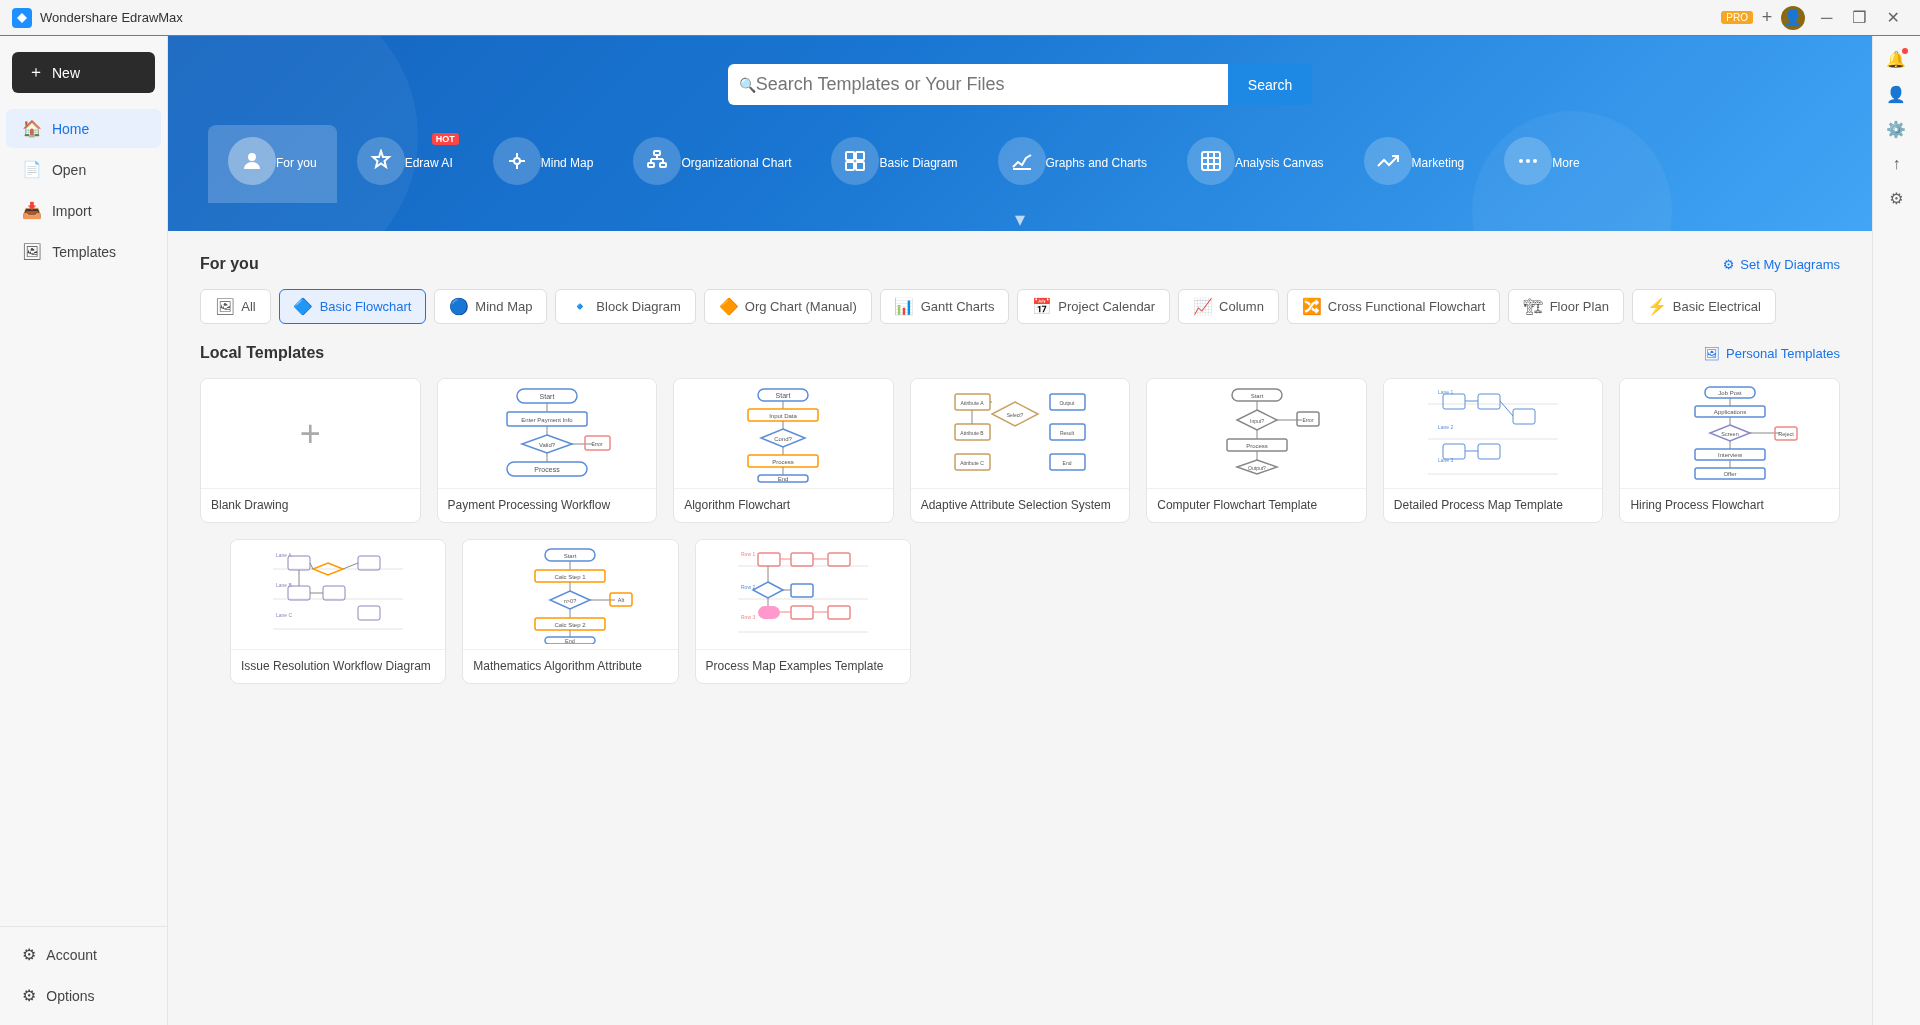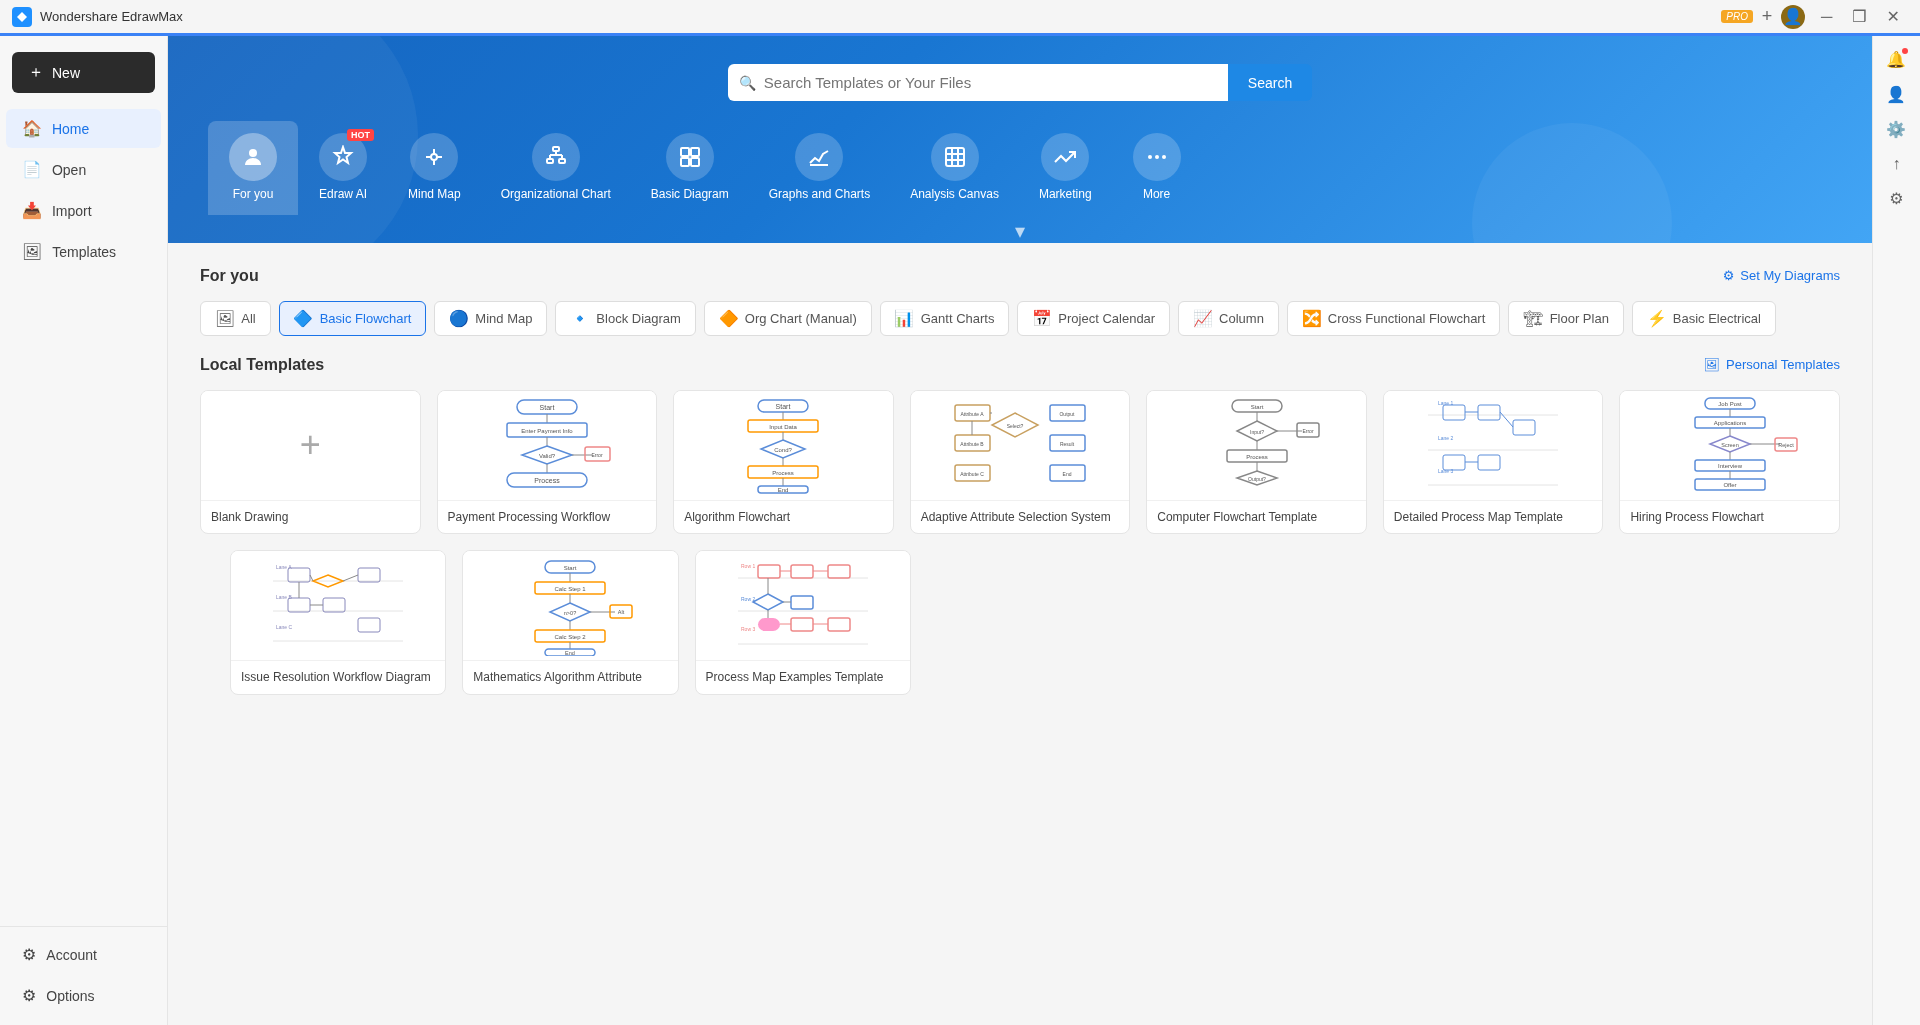--- a/index.html
+++ b/index.html
@@ -1,23 +1,23 @@
 <!DOCTYPE html>
 <html><head>
   <meta charset="utf-8">
   <style>
     * { box-sizing: border-box; margin: 0; padding: 0; }
     body { font-family: -apple-system, BlinkMacSystemFont, 'Segoe UI', sans-serif; background: #f0f0f0; width: 1920px; height: 1025px; overflow: hidden; display: flex; flex-direction: column; }
 
     
-    .titlebar { height: 36px; background: #f5f5f5; display: flex; align-items: center; padding: 15px 12px; border-bottom: 3px solid #3b82f6; }
+    .titlebar { height: 36px; background: #f5f5f5; display: flex; align-items: center; padding: 15px 12px; border-bottom: 1px solid #3b82f6; }
     .titlebar-logo { width: 20px; height: 20px; background: #1e90ff; border-radius: 4px; margin-right: 8px; display: flex; align-items: center; justify-content: center; }
     .titlebar-logo svg { width: 14px; height: 14px; fill: white; }
     .titlebar-title { font-size: 13px; color: #333; flex: 1; }
-    .titlebar-pro { background: #f5a623; color: white; font-size: 10px; padding: 1px 5px; border-radius: 3px; margin-left: 6px; font-style: italic; }
+    .titlebar-pro { background: #f5a623; color: white; font-size: 10px; padding: 1px 5px; border-radius: 3px; margin-left: 6px; }
     .titlebar-add { width: 28px; height: 28px; border: none; background: none; cursor: pointer; font-size: 18px; color: #666; display: flex; align-items: center; justify-content: center; }
     .titlebar-minimize { background: none; border: none; color: #666; font-size: 16px; cursor: pointer; padding: 0 8px; }
     .titlebar-restore { background: none; border: none; color: #666; font-size: 16px; cursor: pointer; padding: 0 8px; }
     .titlebar-close { background: none; border: none; color: #666; font-size: 16px; cursor: pointer; padding: 0 8px; }
     .titlebar-avatar { width: 24px; height: 24px; border-radius: 50%; background: #8b6914; margin-right: 4px; overflow: hidden; display: flex; align-items: center; justify-content: center; }
 
     
     .app-body { display: flex; flex: 1; overflow: hidden; }
 
     
@@ -34,21 +34,21 @@
 
     
     .hero { background: linear-gradient(135deg, #1565c0 0%, #1976d2 40%, #42a5f5 100%); padding: 28px 40px 0; position: relative; overflow: hidden; }
     .hero::before { content: ''; position: absolute; top: -50px; left: -50px; width: 300px; height: 300px; border-radius: 50%; background: rgba(255,255,255,0.05); }
     .hero::after { content: ''; position: absolute; bottom: -80px; right: 200px; width: 200px; height: 200px; border-radius: 50%; background: rgba(255,255,255,0.05); }
     .search-input { flex: 1; padding: 10px 16px 10px 36px; border: none; border-radius: 6px 0 0 6px; font-size: 14px; color: #666; background: white; outline: none; }
     .search-wrapper { position: relative; flex: 1; }
     .search-icon-inner { position: absolute; left: 12px; top: 50%; transform: translateY(-50%); color: #aaa; font-size: 14px; }
     .search-btn { padding: 10px 20px; background: #1e88e5; color: white; border: none; border-radius: 0 6px 6px 0; cursor: pointer; font-size: 14px; font-weight: 500; }
     .category-row { display: flex; gap: 0; justify-content: flex-start; }
-    .category-item { display: flex; flex-direction: column; align-items: center; padding: 12px 20px; cursor: pointer; color: white; min-width: 90px; border-radius: 8px 8px 0 0; position: relative; }
+    .category-item { display: flex; flex-direction: row; align-items: center; padding: 12px 20px; cursor: pointer; color: white; min-width: 90px; border-radius: 8px 8px 0 0; position: relative; }
     .category-item.active { background: rgba(255,255,255,0.2); }
     .category-icon { width: 48px; height: 48px; background: rgba(255,255,255,0.2); border-radius: 50%; display: flex; align-items: center; justify-content: center; margin-bottom: 6px; font-size: 20px; }
     .category-item.active .category-icon { background: rgba(255,255,255,0.35); }
     .category-label { font-size: 12px; text-align: center; line-height: 1.3; }
     .hot-badge { position: absolute; top: 8px; right: 14px; background: #ff4444; color: white; font-size: 9px; padding: 1px 4px; border-radius: 3px; font-weight: bold; }
     .hero-arrow { text-align: center; color: rgba(255,255,255,0.7); font-size: 20px; padding: 4px 0 0; }
 
     
     .main-content { padding: 24px 32px; }
     .section-header { display: flex; align-items: center; justify-content: space-between; margin-bottom: 16px; }
@@ -130,21 +130,21 @@
       </div>
     </div>
   </div>
 
   <div class="content">
 
     <div class="hero">
       <div style="display:flex; justify-content:center; margin-bottom:20px;">
         <div class="search-wrapper" style="max-width:500px; flex:1; position:relative;">
           <span class="search-icon-inner">🔍</span>
-          <input class="search-input" type="text" style="width: 100%; padding: 10px 16px 10px 36px; border: none; border-radius: 6px 0px 0px 6px; font-size: 15px; color: rgb(102, 102, 102); background: white; outline: none;" placeholder="Search Templates or Your Files">
+          <input class="search-input" type="text" style="width: 100%; padding: 10px 16px 10px 28px; border: none; border-radius: 6px 0px 0px 6px; font-size: 18px; color: rgb(102, 102, 102); background: white; outline: none;" placeholder="Search Templates or Your Files">
         </div>
         <button class="search-btn">Search</button>
       </div>
       <div class="category-row">
         <div class="category-item active">
           <div class="category-icon">
             <svg width="24" height="24" viewBox="0 0 24 24" fill="white">
                 <circle cx="12" cy="8" r="4"></circle>
                 <path d="M4 20c0-4 3.6-7 8-7s8 3 8 7"></path>
               </svg>

